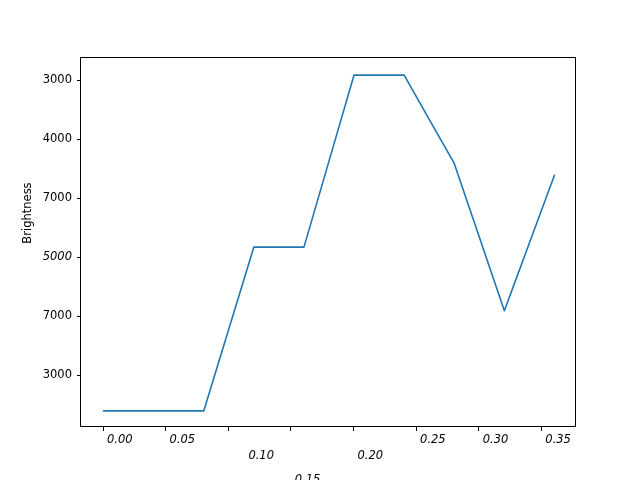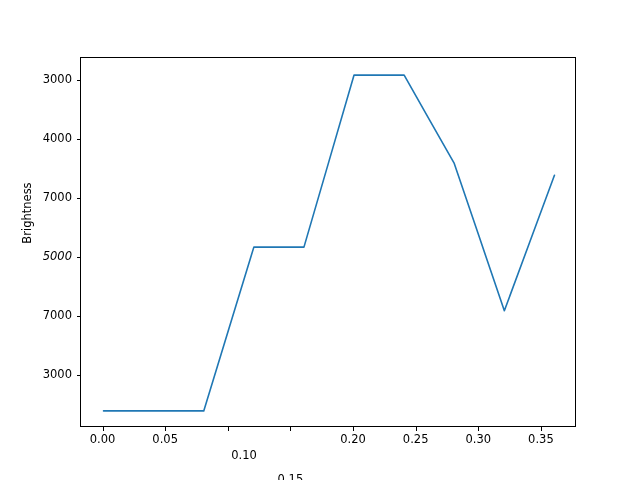--- a/index.html
+++ b/index.html
@@ -63,23 +63,24 @@
     width: 3.5px;
     height: 1px;
     background: #000000;
     left: 76.5px;
   }
   .ticklabel-x {
     position: absolute;
     top: 432px;
     font-size: 11.5px;
     color: #000000;
-    text-align: center;
+    text-align: right;
     width: 60px;
     margin-left: -30px;
+    font-style: italic;
   }
   .ticklabel-y {
     position: absolute;
     left: 18px;
     width: 54px;
     text-align: right;
     font-size: 11.5px;
     color: #000000;
     margin-top: -8px;
   }
@@ -119,21 +120,21 @@
   <div id="x-ticks">
       <div class="tick-x" style="left: 102.55px;"></div>
       <div class="ticklabel-x" style="left: 102.55px;">0.00</div>
       <div class="tick-x" style="left: 165.17px;"></div>
       <div class="ticklabel-x" style="left: 165.17px;">0.05</div>
       <div class="tick-x" style="left: 227.8px;"></div>
       <div class="ticklabel-x" style="left: 244px; margin-top: 16px;">0.10</div>
       <div class="tick-x" style="left: 290.42px;"></div>
       <div class="ticklabel-x" style="left: 290.42px; margin-top: 40px;">0.15</div>
       <div class="tick-x" style="left: 353.05px;"></div>
-      <div class="ticklabel-x" style="left: 353.05px;">0.20</div>
+      <div class="ticklabel-x" style="left: 353.05px; margin-top: 16px;">0.20</div>
       <div class="tick-x" style="left: 415.68px;"></div>
       <div class="ticklabel-x" style="left: 415.68px;">0.25</div>
       <div class="tick-x" style="left: 478.3px;"></div>
       <div class="ticklabel-x" style="left: 478.3px;">0.30</div>
       <div class="tick-x" style="left: 540.93px;"></div>
       <div class="ticklabel-x" style="left: 540.93px;">0.35</div>
     </div>
   <div id="y-ticks">
       <div class="tick-y" style="top: 374.56px;"></div>
       <div class="ticklabel-y" style="top: 374.56px;">3000</div>

